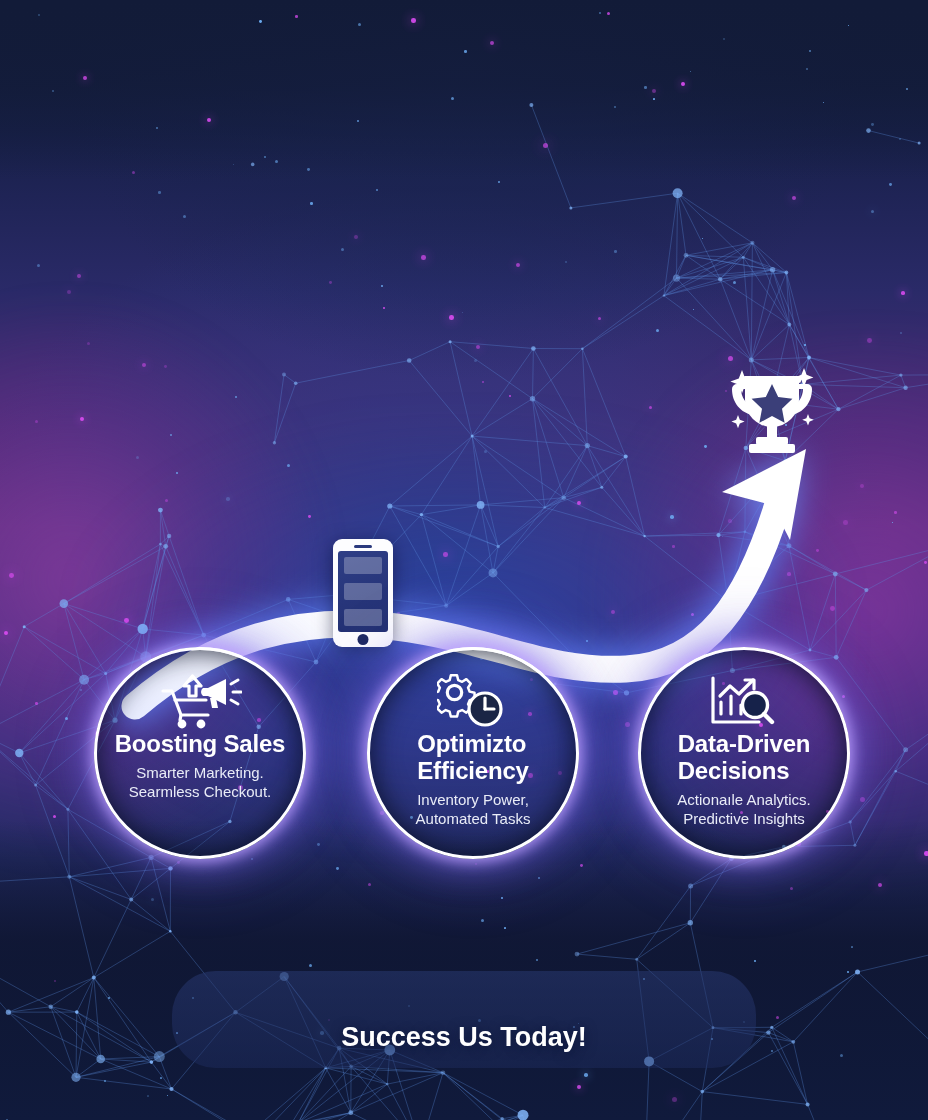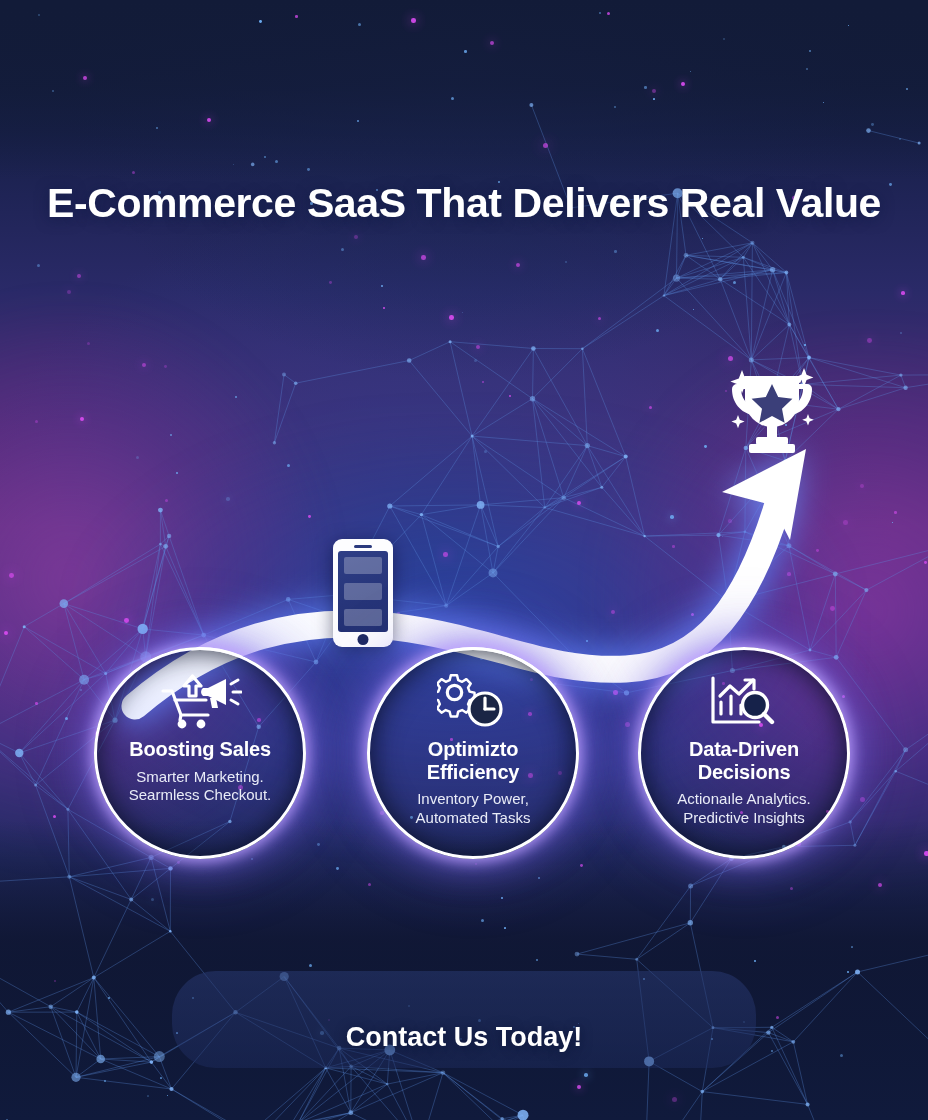--- a/index.html
+++ b/index.html
@@ -130,22 +130,22 @@
       inset 0 0 28px rgba(8,14,34,.9);
     display:flex; flex-direction:column; align-items:center;
     padding-top:24px;
   }
   #circle-1 { left:94px;  top:647px; }
   #circle-2 { left:367px; top:647px; }
   #circle-3 { left:638px; top:647px; }
 
   .circle .icon { height:56px; display:flex; align-items:center; justify-content:center; }
   .circle .c-title {
-    margin-top:8px; color:#fff; font-size:20px; font-weight:700;
-    text-align:center; line-height:1.13; letter-spacing:-.2px;
+    color:#fff; font-size:24px; font-weight:700;
+    text-align:left; line-height:1.13; letter-spacing:-.2px;
   }
   .circle .c-sub {
     margin-top:7px; color:#e9ecf7; font-size:15px; font-weight:400;
     text-align:center; line-height:1.25;
   }
 
   
   #cta {
     position:absolute; left:172px; top:971px; width:584px; height:97px;
     border-radius:44px;
@@ -962,21 +962,20 @@
       <div class="star" style="left: 345px; top: 567px; width: 2.7px; height: 2.7px; background: rgb(216, 75, 240); opacity: 0.76;"></div>
       <div class="star" style="left: 501px; top: 897px; width: 2.4px; height: 2.4px; background: rgb(111, 176, 247); opacity: 0.94;"></div>
       <div class="star" style="left: 167px; top: 1095px; width: 1.4px; height: 1.4px; background: rgb(111, 176, 247); opacity: 0.89;"></div>
       <div class="star" style="left: 643px; top: 978px; width: 1.6px; height: 1.6px; background: rgb(111, 176, 247); opacity: 0.8;"></div>
       <div class="star" style="left: 95px; top: 731px; width: 4.5px; height: 4.5px; background: rgb(216, 75, 240); opacity: 0.58; box-shadow: rgb(216, 75, 240) 0px 0px 11px;"></div>
       <div class="star" style="left: 309px; top: 964px; width: 3.4px; height: 3.4px; background: rgb(111, 176, 247); opacity: 0.72;"></div>
       <div class="star" style="left: 530px; top: 678px; width: 3.1px; height: 3.1px; background: rgb(216, 75, 240); opacity: 0.43;"></div>
     </div>
 
 
-  <h1 id="headline">E-Commerce SaaS That Delivers Real Value</h1>
 
   <svg id="growth" viewBox="0 0 928 1120">
     <defs>
       <linearGradient id="ribbonG" x1="0" y1="1" x2="1" y2="0">
         <stop offset="0" stop-color="#e9edff"></stop>
         <stop offset=".45" stop-color="#ffffff"></stop>
         <stop offset="1" stop-color="#ffffff"></stop>
       </linearGradient>
       <filter id="softGlow" x="-40%" y="-40%" width="180%" height="180%">
         <feGaussianBlur stdDeviation="13"></feGaussianBlur>
@@ -1102,17 +1101,17 @@
     </div>
     <div class="c-sub">
       <span>Inventory Power,</span><br>
       <span>Automated Tasks</span>
     </div>
   </div>
 
   <div id="cta">
     <div class="cta-text">
       <br>
-      <span>Contact Us Today!</span>
+      <span>Success Us Today!</span>
     </div>
   </div>
 
 </div>
 
 </body></html>

